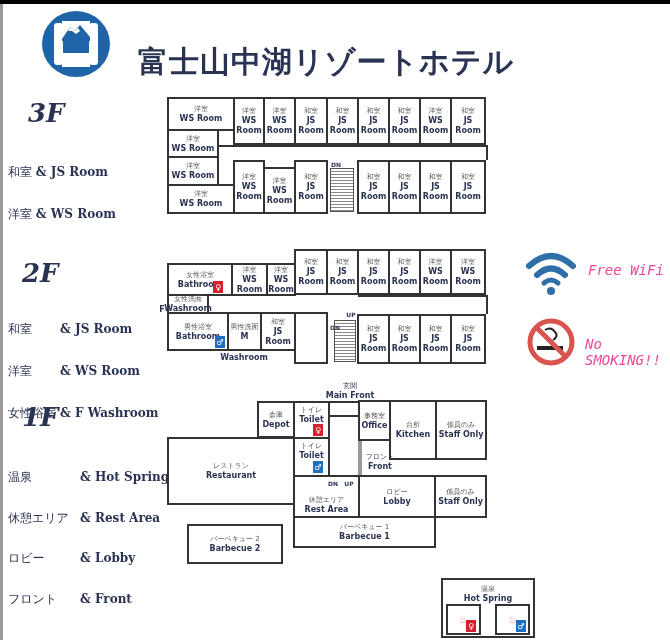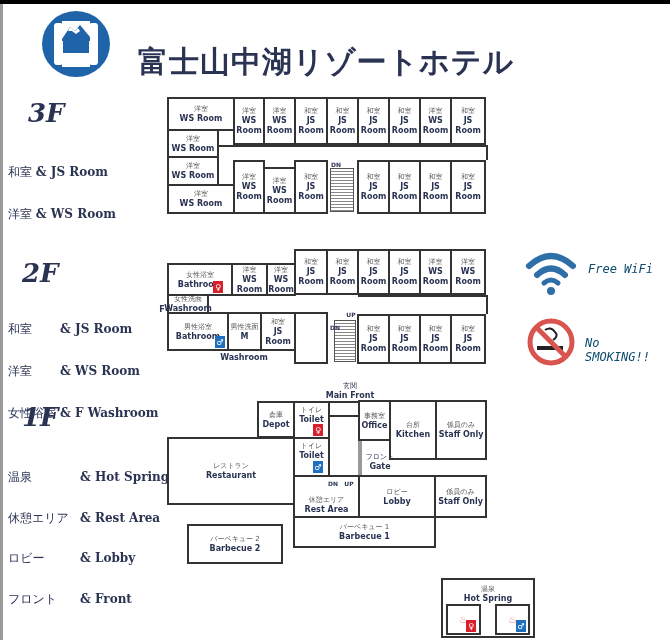--- a/index.html
+++ b/index.html
@@ -13,21 +13,21 @@
   .legend .en{font-family:"DejaVu Serif",serif;font-weight:bold;}
   .room{position:absolute;box-sizing:border-box;border:2px solid #333;display:flex;flex-direction:column;align-items:center;justify-content:center;text-align:center;font-size:8px;line-height:10px;color:#2a3352;background:#fff;}
   .room .jp{font-size:7px;color:#555;}
   .room .en{font-weight:bold;}
   .line{position:absolute;background:#333;}
   .txt{position:absolute;font-size:8px;font-weight:bold;color:#2a3352;text-align:center;line-height:10px;}
   .stairs{position:absolute;box-sizing:border-box;border:1px solid #555;background:repeating-linear-gradient(to bottom,#fff 0 2px,#888 2px 3px);}
   .wc{position:absolute;width:10px;height:12px;display:flex;align-items:center;justify-content:center;color:#fff;font-size:8px;}
   .wc.f{background:#d8202c;}
   .wc.m{background:#1e6fbf;}
-  .icon-label{position:absolute;font-family:"DejaVu Sans Mono",monospace;font-style:italic;font-size:12px;color:#0c4a6e;}
+  .icon-label{position:absolute;font-family:"DejaVu Sans Mono",monospace;font-style:italic;font-size:14px;color:#ec4899;}
 </style>
 </head>
 <body>
 
 <div class="topbar"></div>
 <div class="leftline"></div>
 
 <svg class="logo" viewBox="0 0 72 70">
   <ellipse cx="36" cy="35" rx="34" ry="33" fill="#1f64a8"></ellipse>
   <rect x="14" y="14" width="9" height="42" rx="3" fill="#fff"></rect>
@@ -213,21 +213,21 @@
       <span class="jp">台所</span>
       <span class="en">Kitchen</span>
     </div>
   <div class="room" style="left:435px;top:400px;width:52px;height:60px;">
       <span class="jp">係員のみ</span>
       <span class="en">Staff Only</span>
     </div>
   <div class="line" style="left:358px;top:441px;width:4px;height:36px;background:#999;"></div>
   <div class="txt" style="left:360px;top:452px;width:40px;">
       <div style="font-weight:normal;font-size:7px;">フロント</div>
-      <div>Gate</div>
+      <div>Front</div>
     </div>
   <div class="line" style="left:360px;top:476px;width:58px;height:3px;background:#999;"></div>
   <div class="room" style="left:167px;top:437px;width:128px;height:68px;">
       <span class="jp">レストラン</span>
       <span class="en">Restaurant</span>
     </div>
   <div class="line" style="left:293px;top:475px;width:67px;height:2px;"></div>
   <div class="stairs" style="left:326px;top:488px;width:30px;height:20px;"></div>
   <div class="txt" style="left:326px;top:479px;width:14px;font-size:6px;">DN</div>
   <div class="txt" style="left:342px;top:479px;width:14px;font-size:6px;">UP</div>

